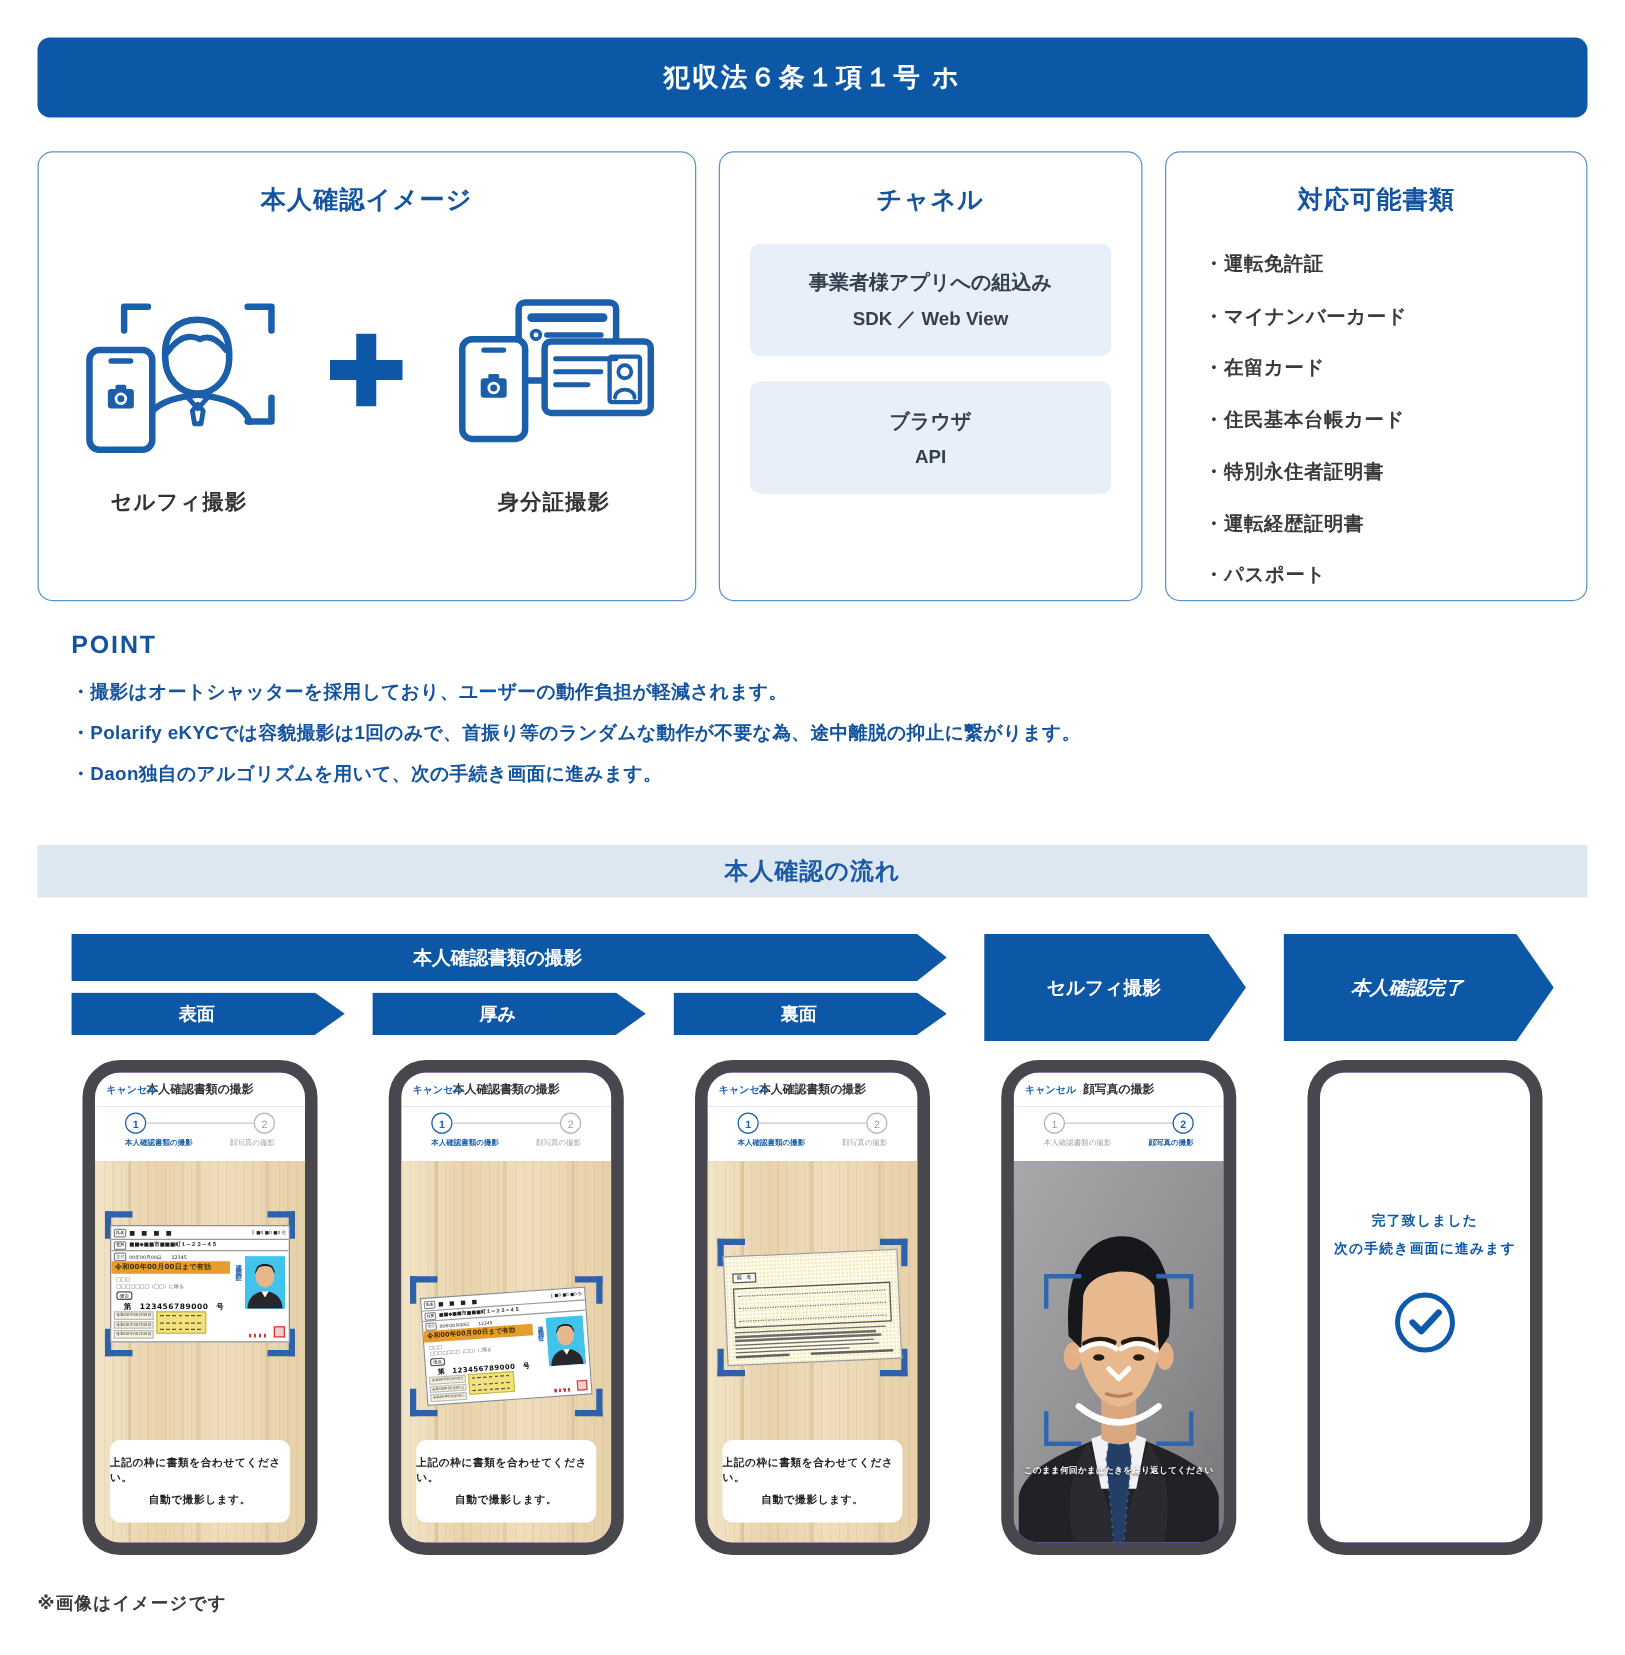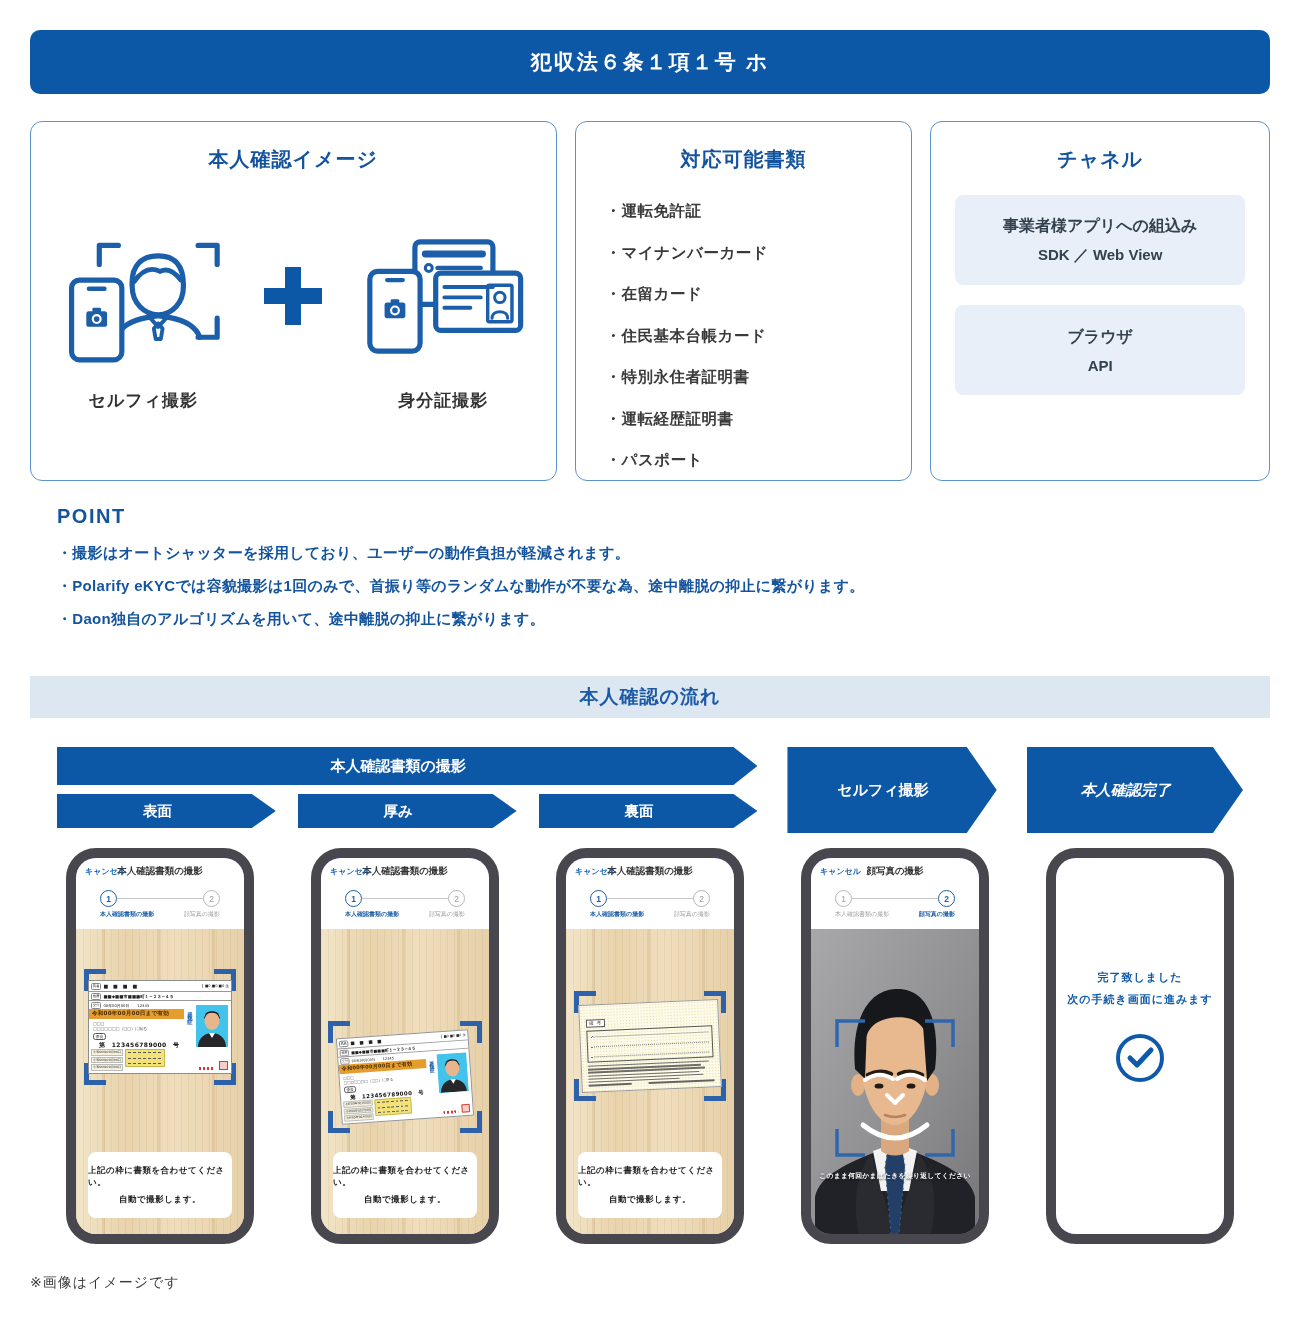--- a/index.html
+++ b/index.html
@@ -114,21 +114,21 @@
   .licb-foot i{display:block;height:1.6px;background:#4a4a4a;opacity:.85;}
   .licb-foot i:first-child{width:34%;}.licb-foot i:last-child{width:52%;}
   
   .selfie-area{position:absolute;top:71px;left:0;right:0;bottom:0;}
   .selfie-area svg{display:block;}
   
   .done-screen{position:absolute;inset:0;background:#fff;display:flex;flex-direction:column;align-items:center;padding-top:108px;}
   .done-screen .t{color:#0f5aa8;font-size:11px;font-weight:bold;letter-spacing:1px;line-height:22px;text-align:center;}
   .done-check{margin-top:22px;}
   
-  .footnote{margin:30px 0 0 30px;font-size:14px;font-weight:400;color:#3a3a3a;letter-spacing:1px;}
+  .footnote{margin:30px 0 0 30px;font-size:14px;font-weight:700;color:#3a3a3a;letter-spacing:1px;}
 </style>
 </head>
 <body>
 
 <div class="top-bar">
   <span>犯収法６条１項１号 ホ</span>
 </div>
 
 <div class="cards">
 
@@ -176,55 +176,55 @@
 
             <rect x="10" y="42" width="58" height="92" rx="9" fill="#ffffff"></rect>
             <path d="M30 52 H48" stroke-width="5"></path>
             <rect x="27" y="78" width="24" height="18" rx="3" fill="#1b5faa" stroke="none"></rect>
             <rect x="34" y="74" width="10" height="5" rx="1.5" fill="#1b5faa" stroke="none"></rect>
             <circle cx="39" cy="87" r="4.5" stroke="#ffffff" stroke-width="2.5"></circle>
           </svg>
         </span>
         <span class="lbl">身分証撮影</span>
       </div>
+    </div>
+  </div>
+
+  <div class="card card-ch">
+    <h2>チャネル</h2>
+    <div class="ch-box">
+      <span class="l1">事業者様アプリへの組込み</span>
+      <span class="l2">SDK ／ Web View</span>
+    </div>
+    <div class="ch-box">
+      <span class="l1">ブラウザ</span>
+      <span class="l2">API</span>
     </div>
   </div>
 
   <div class="card card-doc">
     <h2>対応可能書類</h2>
     <ul class="doc-list">
       <li>・運転免許証</li>
       <li>・マイナンバーカード</li>
       <li>・在留カード</li>
       <li>・住民基本台帳カード</li>
       <li>・特別永住者証明書</li>
       <li>・運転経歴証明書</li>
       <li>・パスポート</li>
     </ul>
   </div>
-
-  <div class="card card-ch">
-    <h2>チャネル</h2>
-    <div class="ch-box">
-      <span class="l1">事業者様アプリへの組込み</span>
-      <span class="l2">SDK ／ Web View</span>
-    </div>
-    <div class="ch-box">
-      <span class="l1">ブラウザ</span>
-      <span class="l2">API</span>
-    </div>
-  </div>
 </div>
 
 <div class="point">
   <h3>POINT</h3>
   <ul>
     <li>・撮影はオートシャッターを採用しており、ユーザーの動作負担が軽減されます。</li>
     <li>・Polarify eKYCでは容貌撮影は1回のみで、首振り等のランダムな動作が不要な為、途中離脱の抑止に繋がります。</li>
-    <li>・Daon独自のアルゴリズムを用いて、途中離脱の抑止に繋がります。</li>
+    <li>・Daon独自のアルゴリズムを用いて、次の手続き画面に進みます。</li>
   </ul>
 </div>
 
 <div class="flow-band">
   <span>本人確認の流れ</span>
 </div>
 
 <div class="arrows">
   <div class="doc-group">
     <div class="arrow arrow-big">

